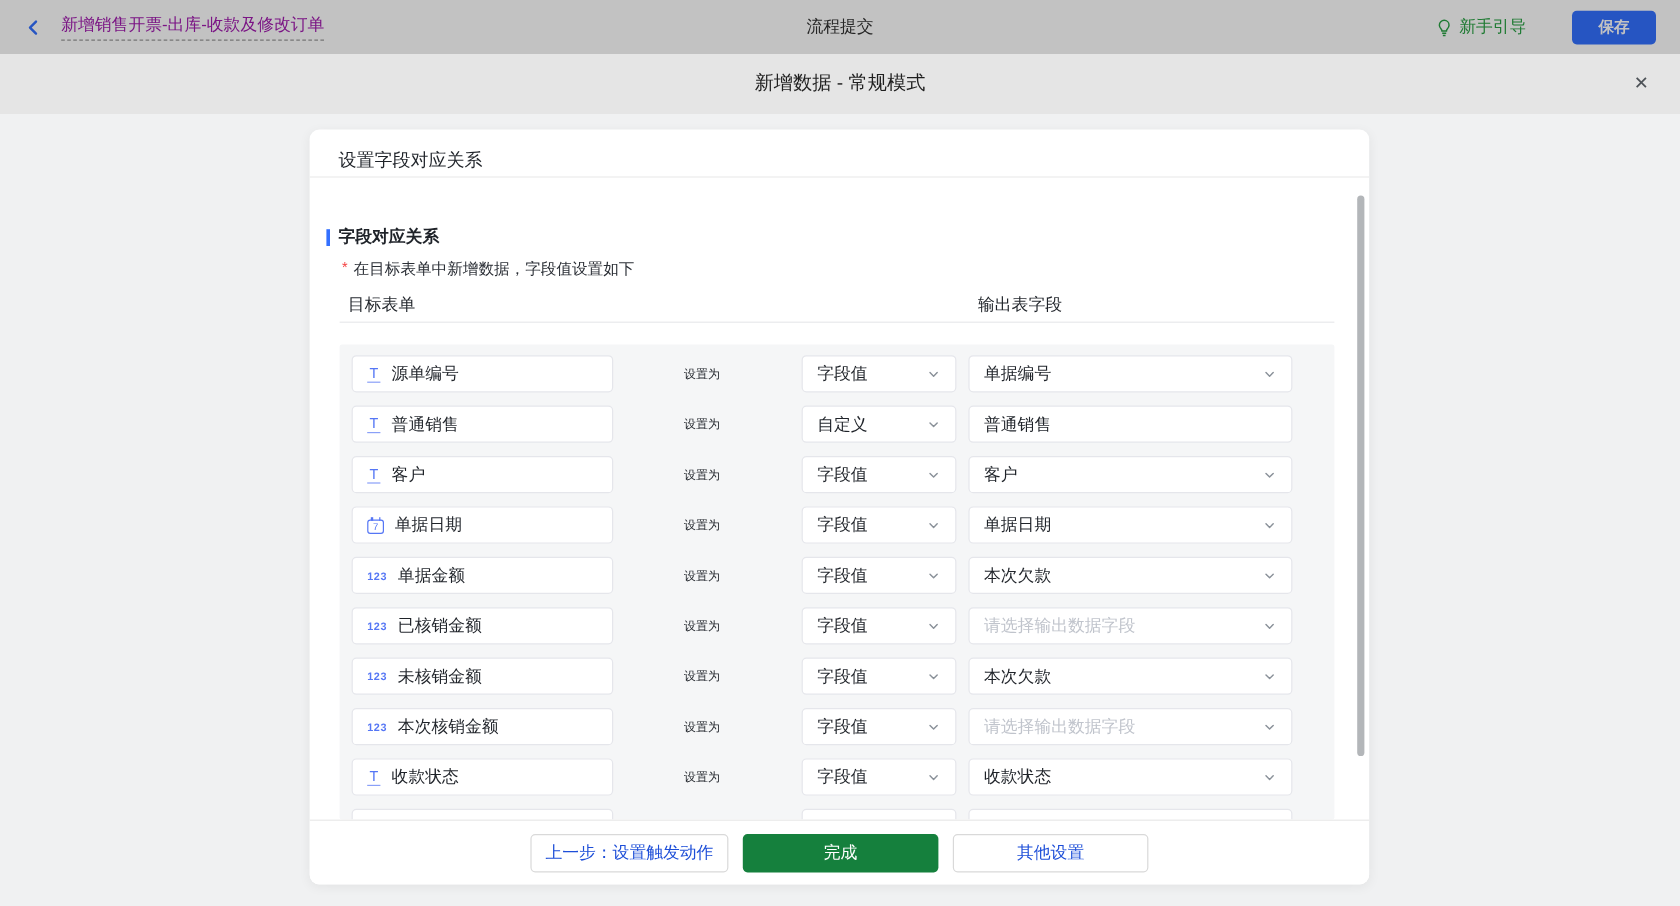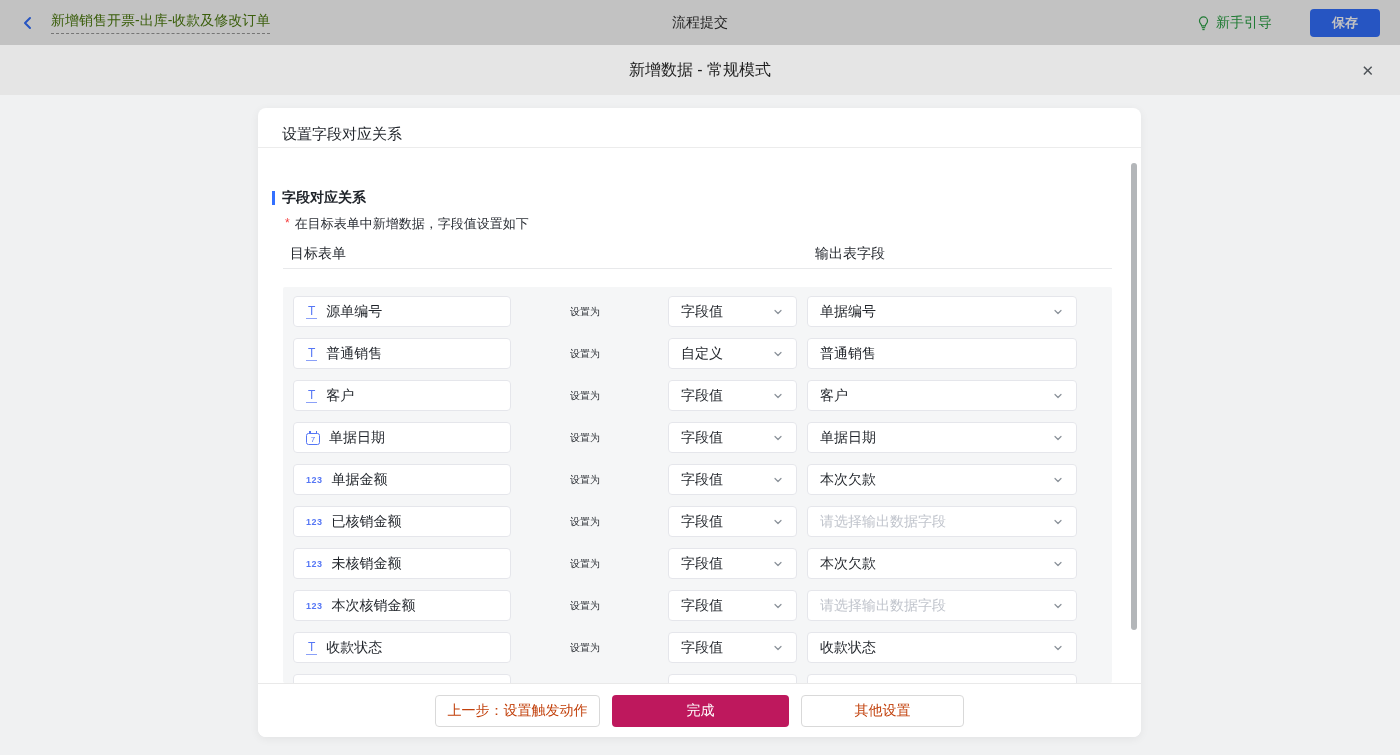--- a/index.html
+++ b/index.html
@@ -5,21 +5,21 @@
   * { margin:0; padding:0; box-sizing:border-box; }
   html,body { width:1400px; height:755px; }
   body { font-family:"Liberation Sans","DejaVu Sans",sans-serif; background:#fff; position:relative; overflow:hidden; }
 
   
   .topbar { position:absolute; top:0; left:0; width:1400px; height:45px; background:#fff;
             display:flex; align-items:center; padding:0 20px; }
   .topbar::after { content:''; position:absolute; inset:0; background:rgba(0,0,0,.24);
                    z-index:5; pointer-events:none; }
   .back-btn { display:flex; align-items:center; margin-right:15px; cursor:pointer; }
-  .tb-title { font-size:14px; color:#4d7c0f; padding-bottom:3px; border-bottom:1px dashed #9a9a9a; }
+  .tb-title { font-size:14px; color:#a21caf; padding-bottom:3px; border-bottom:1px dashed #9a9a9a; }
   .tb-center { position:absolute; left:50%; transform:translateX(-50%); font-size:14px; color:#333; }
   .tb-right { margin-left:auto; display:flex; align-items:center; }
   .guide { display:flex; align-items:center; gap:5px; color:#2ba245; font-size:14px; margin-right:38px; cursor:pointer; }
   .save-btn { width:70px; height:28px; background:#3370ff; color:#fff; font-size:13px;
               border:none; border-radius:4px; cursor:pointer;font-weight:bold; }
 
   
   .modal { position:absolute; top:45px; left:0; width:1400px; height:710px; background:#fff; }
   .modal-header { position:relative; height:50px; background:#e5e5e5; }
   .modal-title { text-align:center; line-height:50px; font-size:16px; font-weight:500; color:#1f1f1f; }
@@ -66,23 +66,23 @@
                   position:relative; margin-top:2px; }
   .ficon.t-date::before, .ficon.t-date::after { content:''; position:absolute; top:-3px;
                   width:1.5px; height:3px; background:#5576f5; }
   .ficon.t-date::before { left:2px; } .ficon.t-date::after { right:2px; }
   .ficon.t-number { font-size:9px; color:#5576f5; font-weight:600; letter-spacing:.5px; }
 
   
   .card-footer { position:absolute; left:0; bottom:0; width:100%; height:54px; background:#fff;
                  border-top:1px solid #e9e9e9; display:flex; align-items:center; justify-content:center; gap:12px; }
   .btn { height:32px; border-radius:4px; font-size:14px; cursor:pointer; font-family:inherit; }
-  .btn-plain { background:#fff; border:1px solid #d9d9d9; color:#c2410c; }
+  .btn-plain { background:#fff; border:1px solid #d9d9d9; color:#1d4ed8; }
   .btn-prev { width:165px; } .btn-other { width:163px; }
-  .btn-primary { width:177px; background:#be185d; border:none; color:#fff; }
+  .btn-primary { width:163px; background:#15803d; border:none; color:#fff; }
   .scroll-thumb { position:absolute; right:4px; top:55px; width:6px; height:467px;
                   background:#b3b6b9; border-radius:3px; cursor:pointer; }
 </style>
 </head>
 <body>
 
 <div class="topbar">
   <span class="back-btn">
     <svg width="16" height="16" viewBox="0 0 16 16">
       <polyline points="10,3 5,8 10,13" fill="none" stroke="#3370ff" stroke-width="2" stroke-linecap="round" stroke-linejoin="round"></polyline>

